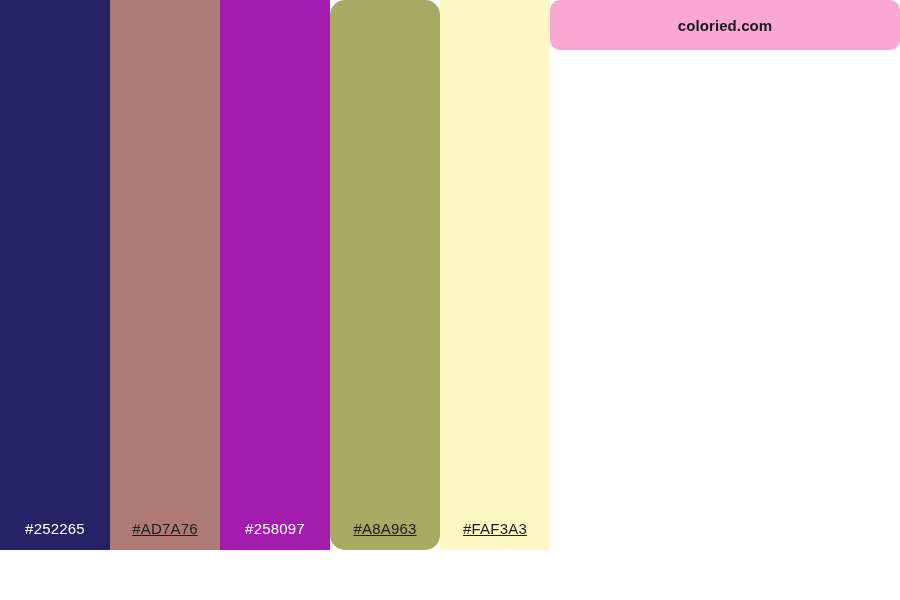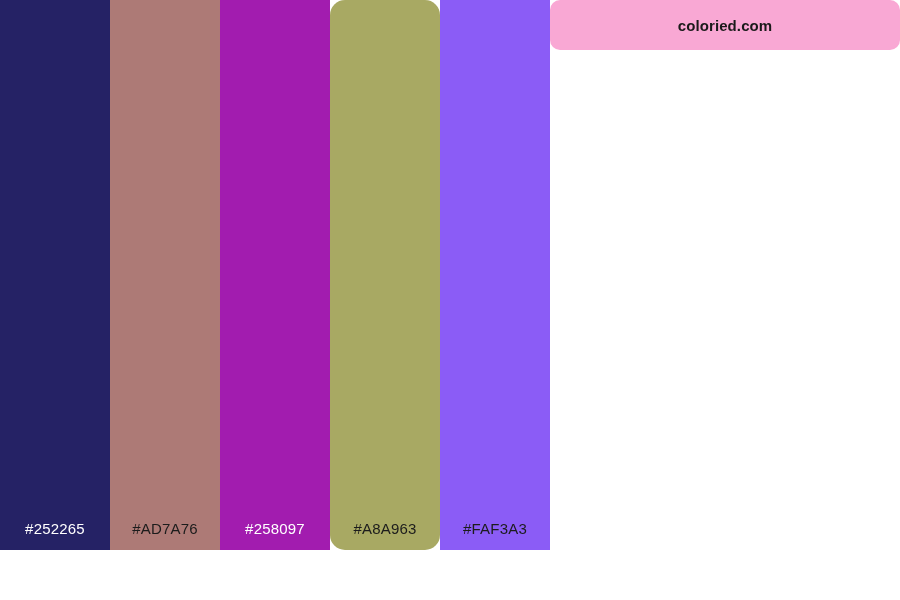--- a/index.html
+++ b/index.html
@@ -48,21 +48,21 @@
     font-family: "Liberation Sans", "DejaVu Sans", sans-serif;
     font-size: 15px;
     line-height: 15px;
     letter-spacing: 0.2px;
     padding-bottom: 14px;
     white-space: nowrap;
     user-select: none;
   }
 
   .label-light { color: #ffffff; }
-  .label-dark  { color: #1c1c1c; }
+  .label-dark  { color: #1c1c1c; text-decoration: underline; }
 
   
   #footer-bar {
     flex: 1 1 auto;
     width: 900px;
     height: 50px;
     background: #f9a8d4;
     display: flex;
     align-items: center;
     justify-content: center;
@@ -95,21 +95,21 @@
     </div>
 
     <div class="swatch" style="background-color: #a21caf;">
       <span class="swatch-label label-light">#258097</span>
     </div>
 
     <div class="swatch" style="background-color: rgb(168, 169, 99); border-radius: 15px;">
       <span class="swatch-label label-dark">#A8A963</span>
     </div>
 
-    <div class="swatch" style="background-color: #8b5cf6;">
+    <div class="swatch" style="background-color: #fef9c3;">
       <span class="swatch-label label-dark">#FAF3A3</span>
     </div>
 
   </div>
 
   <div id="footer-bar">
     <span id="site-credit">coloried.com</span>
   </div>
 
 </div>

